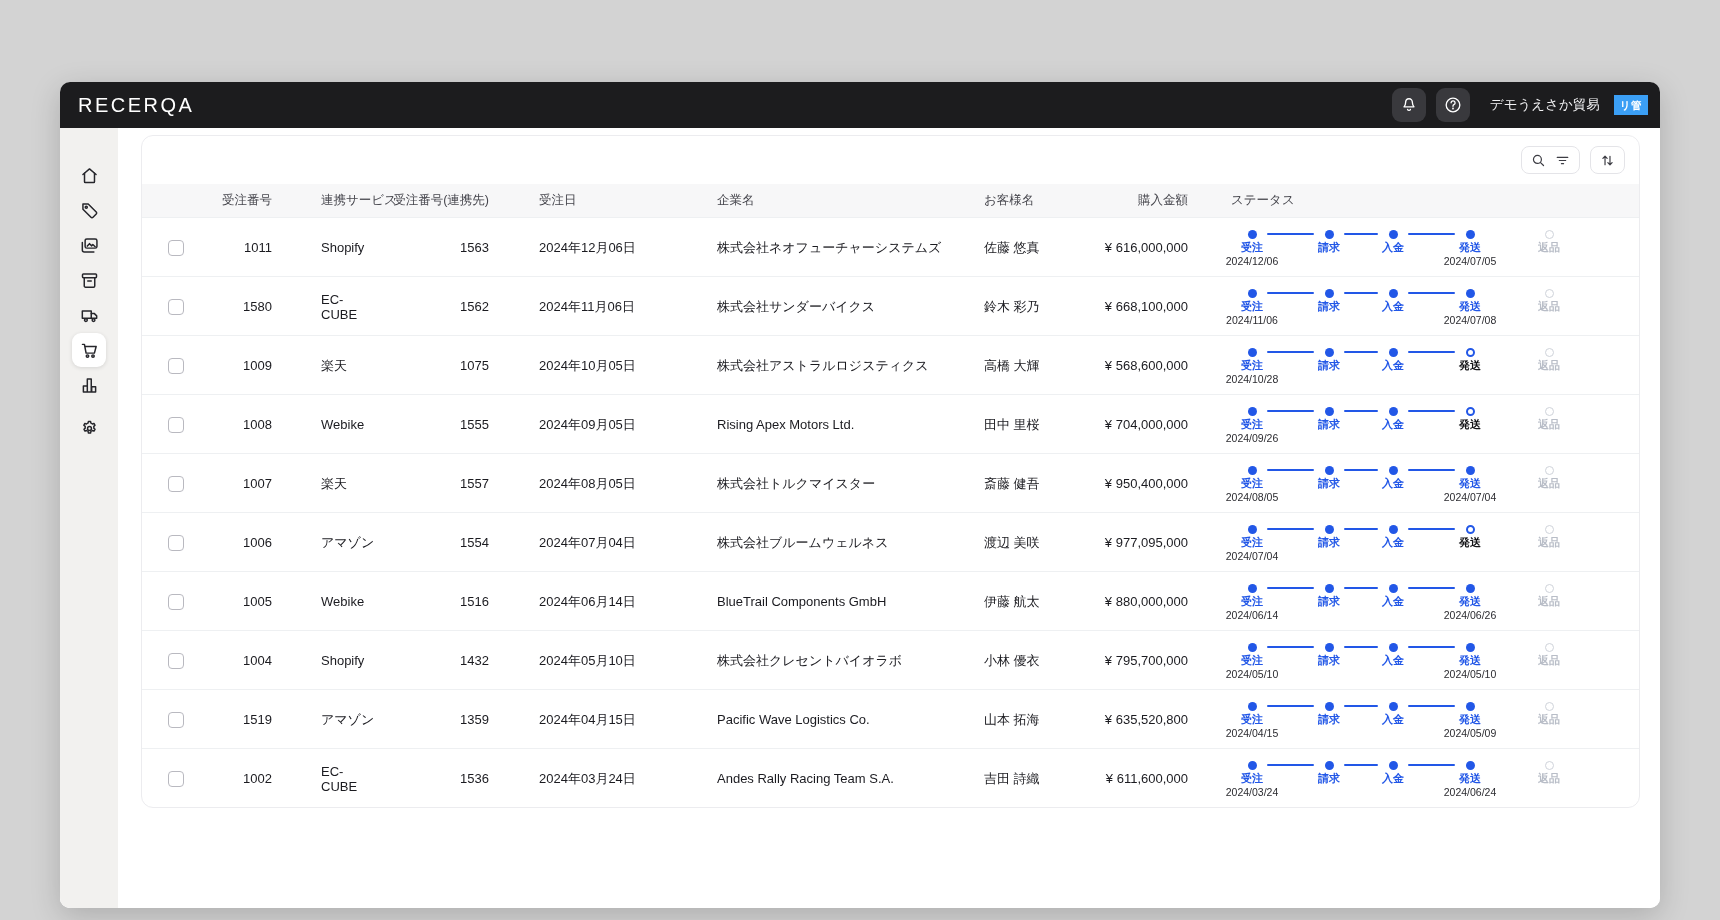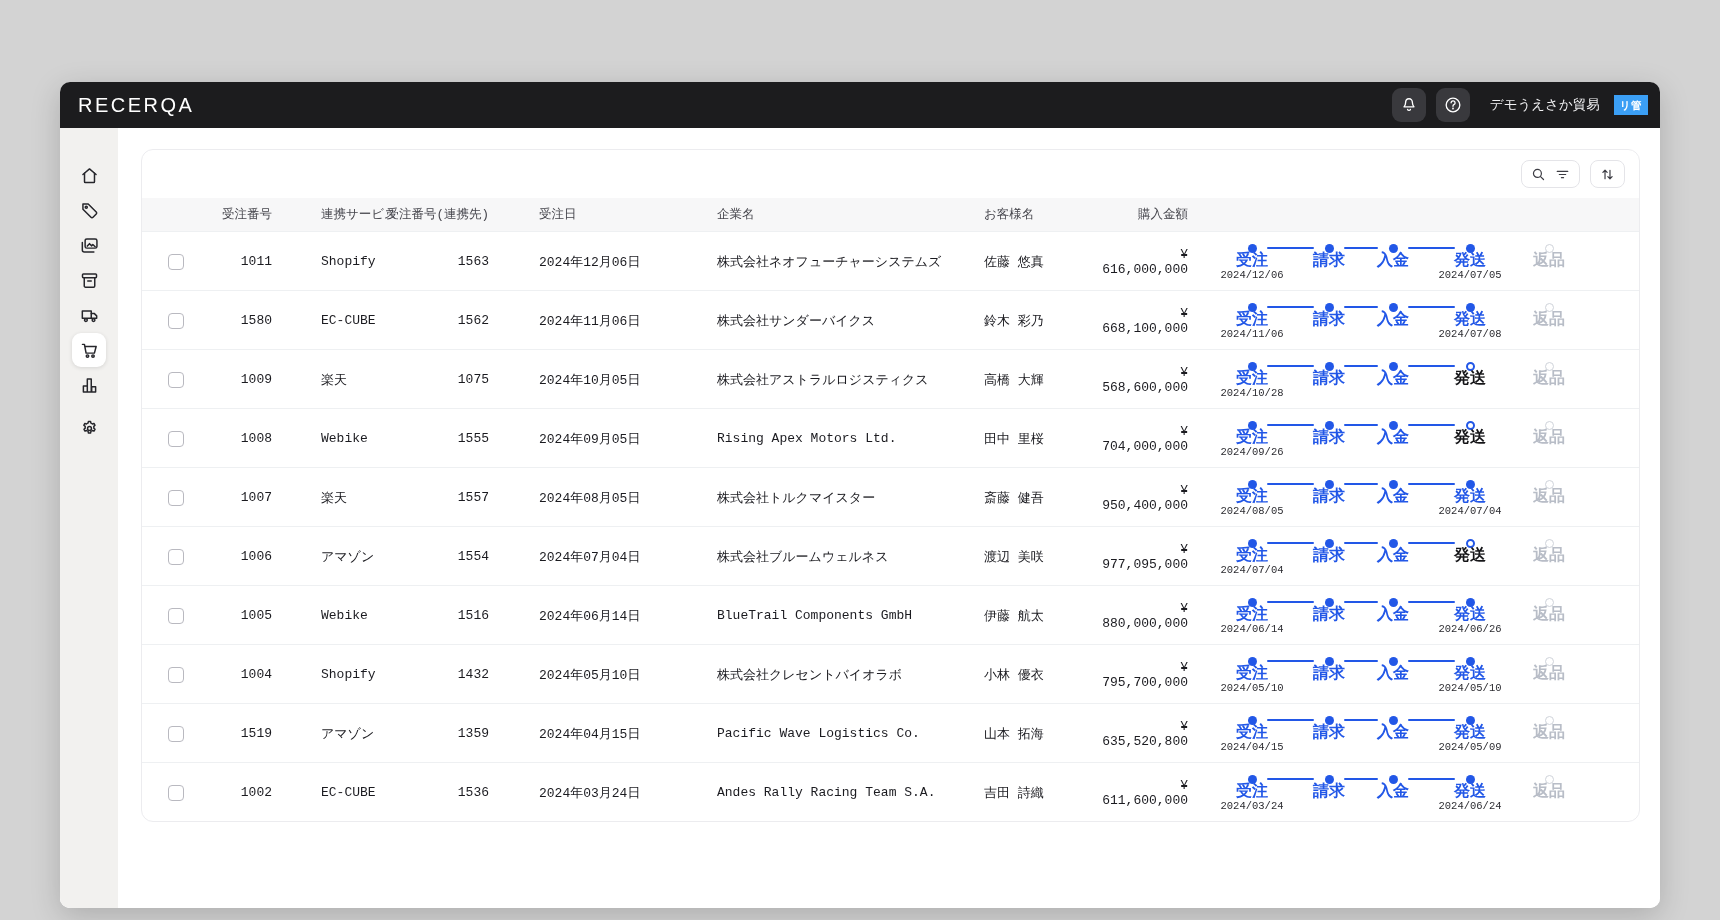--- a/index.html
+++ b/index.html
@@ -51,22 +51,22 @@
     width:34px;height:34px;border-radius:9px;display:flex;align-items:center;
     justify-content:center;cursor:pointer;background:transparent;border:none;
   }
   .side-item svg{stroke:#26262b;fill:none;stroke-width:1.7;stroke-linecap:round;stroke-linejoin:round;}
   .side-item.active{background:#fff;box-shadow:0 1px 4px rgba(0,0,0,.12);}
   .side-item.gap{margin-top:8px;}
   
   .main{flex:1;padding:0 20px 0 23px;overflow:hidden;}
   .page-title{font-size:17px;font-weight:700;margin:32px 0 0 9px;letter-spacing:.5px;}
   .card{
-    margin-top:21px;width:1499px;background:#fff;border:1px solid #ececef;
-    border-radius:12px;overflow:hidden;font-family:Liberation Mono, monospace;
+    margin-top:7px;width:1499px;background:#fff;border:1px solid #ececef;
+    border-radius:12px;overflow:hidden;
   }
   .card-toolbar{
     height:48px;display:flex;align-items:center;justify-content:flex-end;
     gap:10px;padding-right:14px;
   }
   .toolbtn{
     height:28px;border:1px solid #e4e4e8;background:#fff;border-radius:8px;
     display:flex;align-items:center;justify-content:center;gap:7px;
     padding:0 8px;cursor:pointer;
   }
@@ -93,21 +93,21 @@
   
   .timeline{position:relative;height:59px;width:100%;}
   .step{
     position:absolute;top:0;height:100%;width:80px;display:flex;
     flex-direction:column;align-items:center;text-align:center;
   }
   .dot{width:9px;height:9px;border-radius:50%;margin-top:12px;}
   .step.done .dot{background:var(--accent);}
   .step.open .dot{background:#fff;border:2px solid var(--accent);}
   .step.none .dot{background:#fff;border:1.5px solid #cfd3da;}
-  .slabel{font-size:16px;line-height:14px;margin-top:1px;font-weight:600;}
+  .slabel{font-size:11px;line-height:14px;margin-top:1px;font-weight:600;}
   .step.done .slabel{color:var(--accent);}
   .step.open .slabel{color:#151518;}
   .step.none .slabel{color:var(--muted);}
   .sdate{font-size:10.5px;color:#2b2b30;margin-top:1px;white-space:nowrap;}
   .connector{
     position:absolute;top:15px;height:2px;background:var(--accent);
     border-radius:1px;
   }
 </style>
 </head>
@@ -241,20 +241,21 @@
 
         <div class="grid-row thead">
           <div class="th"></div>
           <div class="th c-r">受注番号</div>
           <div class="th c-service">連携サービス</div>
           <div class="th c-r">受注番号(連携先)</div>
           <div class="th c-date">受注日</div>
           <div class="th c-company">企業名</div>
           <div class="th">お客様名</div>
           <div class="th c-r">購入金額</div>
+          <div class="th" style="padding-left:38px">ステータス</div>
         </div>
 
         <div>
             <div class="grid-row trow">
     <div>
                 <span class="cbx"></span>
               </div>
     <div class="c-r">1011</div>
     <div class="c-service">Shopify</div>
     <div class="c-r">1563</div>

